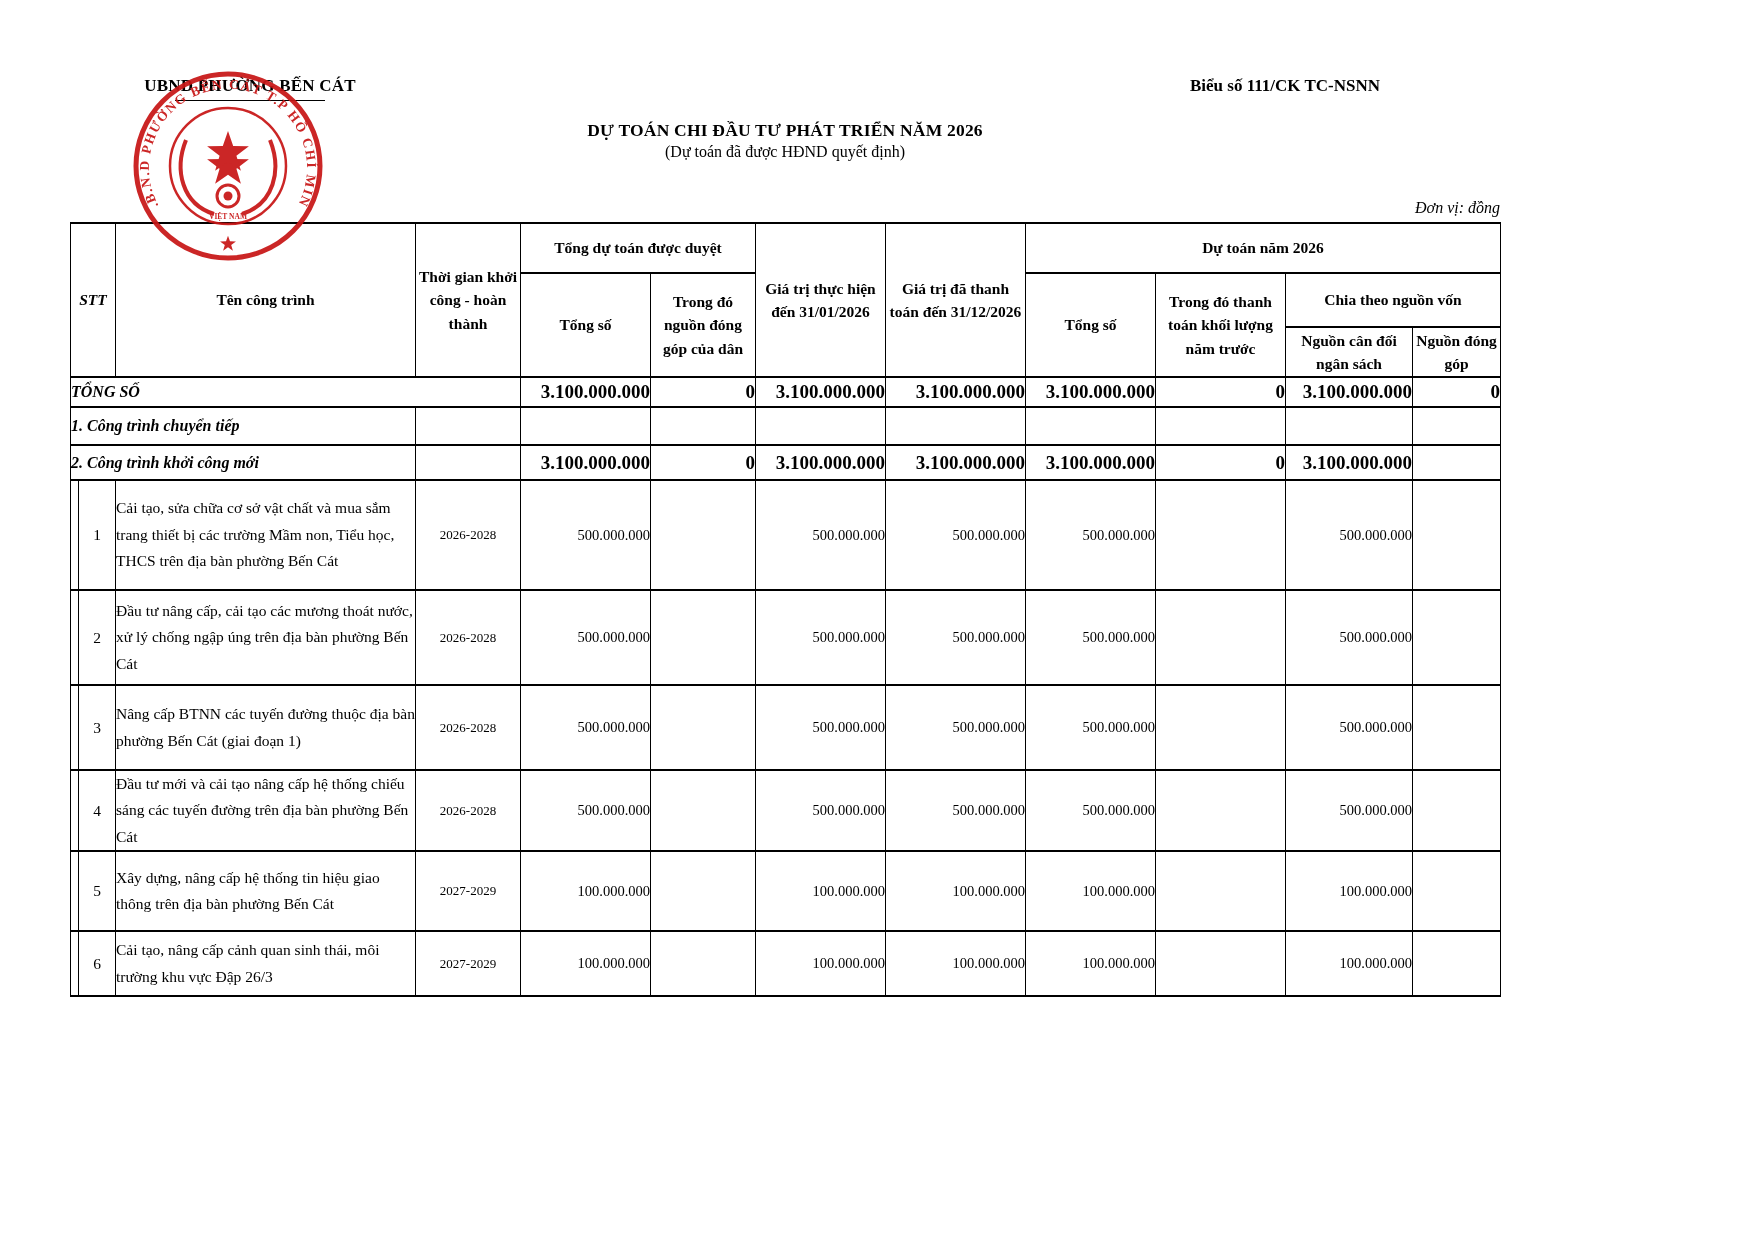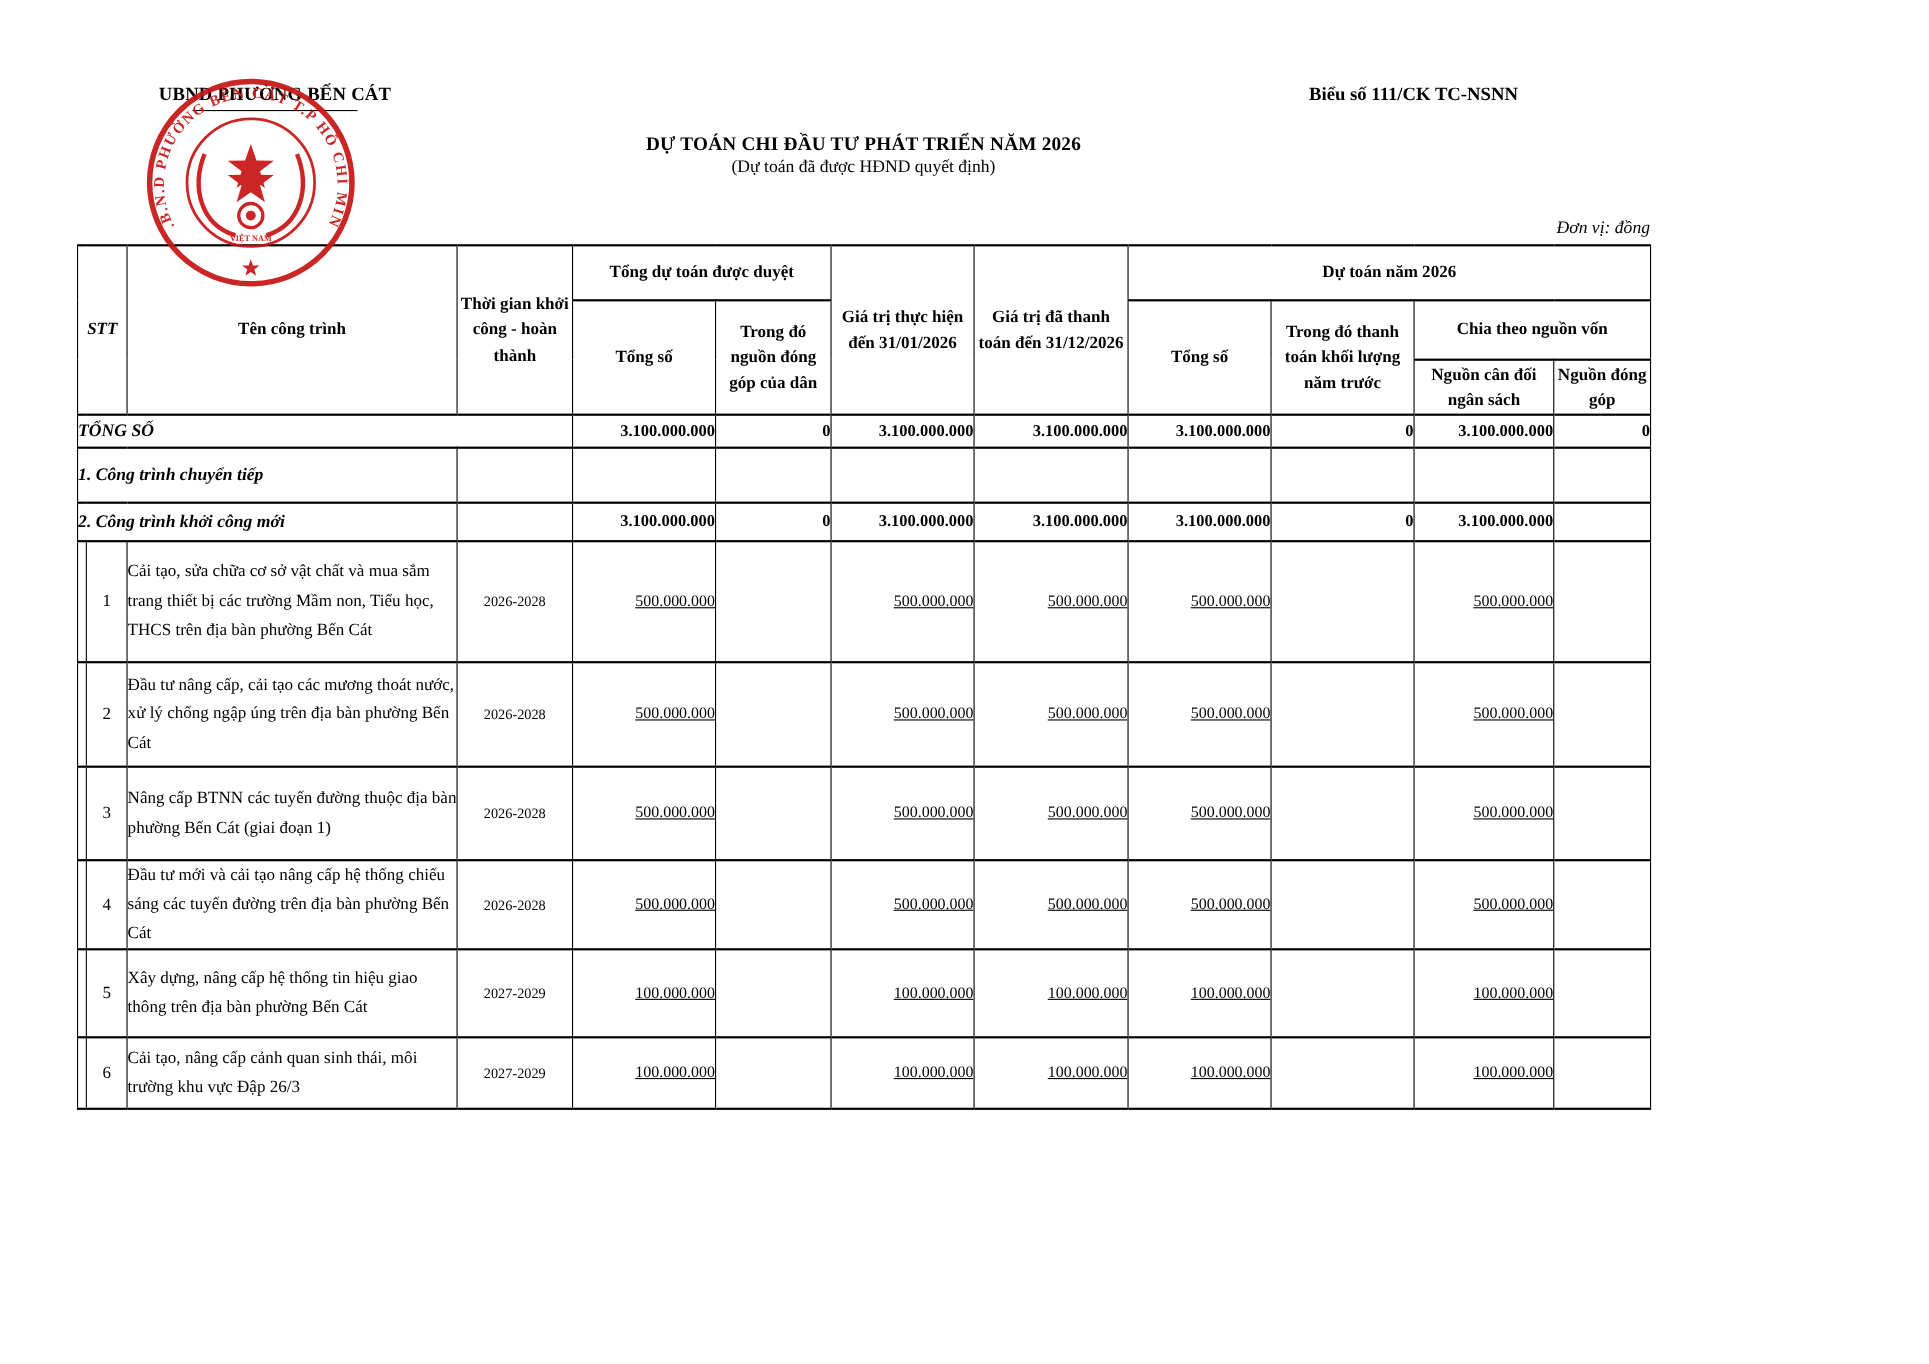--- a/index.html
+++ b/index.html
@@ -21,22 +21,22 @@
   .seal{position:absolute;left:130px;top:68px;width:196px;height:196px;z-index:2;opacity:.93;}
 
   table.budget{position:absolute;left:70px;top:222px;width:1430px;border-collapse:collapse;table-layout:fixed;}
   table.budget td{border:solid #000;border-width:2px 1px;padding:0;vertical-align:middle;overflow:hidden;}
   td.b-l{border-left-width:2px;font-style:italic;}
   td.b-r{border-right-width:2px;}
   td.sp{border-left:none;border-top:none;border-bottom:none;}
 
   td.th{font-weight:bold;font-size:15.5px;text-align:center;line-height:1.5;padding:1px 2px;}
   td.row-label{font-weight:bold;font-size:16px;text-align:left;padding:1px 4px 1px 4px;}
-  td.num-b{font-weight:bold;font-size:15px;text-align:right;padding-right:5px;}
-  td.num{font-size:14.5px;text-align:right;padding-right:7px;text-decoration:underline;}
+  td.num-b{font-weight:bold;font-size:19px;text-align:right;padding-right:5px;}
+  td.num{font-size:14.5px;text-align:right;padding-right:7px;}
   td.stt{font-size:15.5px;text-align:center;}
   td.pname{font-size:15.5px;text-align:left;line-height:1.7;padding:2px 8px 2px 7px;}
   td.pdate{font-size:13px;text-align:center;}
 </style>
 </head>
 <body>
 
 <div class="org-block">
   <div class="org-name">UBND PHƯỜNG BẾN CÁT</div>
   <div class="org-underline"></div>
@@ -115,21 +115,21 @@
     <td class="num-b">3.100.000.000</td>
     <td class="num-b">0</td>
     <td class="num-b">3.100.000.000</td>
     <td class="num-b">3.100.000.000</td>
     <td class="num-b">3.100.000.000</td>
     <td class="num-b">0</td>
     <td class="num-b">3.100.000.000</td>
     <td class="num-b b-r">0</td>
   </tr>
 
-  <tr style="height:50px">
+  <tr style="height:38px">
     <td class="row-label b-l" colspan="3">1. Công trình chuyển tiếp</td>
     <td class="pdate"></td>
     <td class="num-b"></td>
     <td class="num-b"></td>
     <td class="num-b"></td>
     <td class="num-b"></td>
     <td class="num-b"></td>
     <td class="num-b"></td>
     <td class="num-b"></td>
     <td class="num-b b-r"></td>

